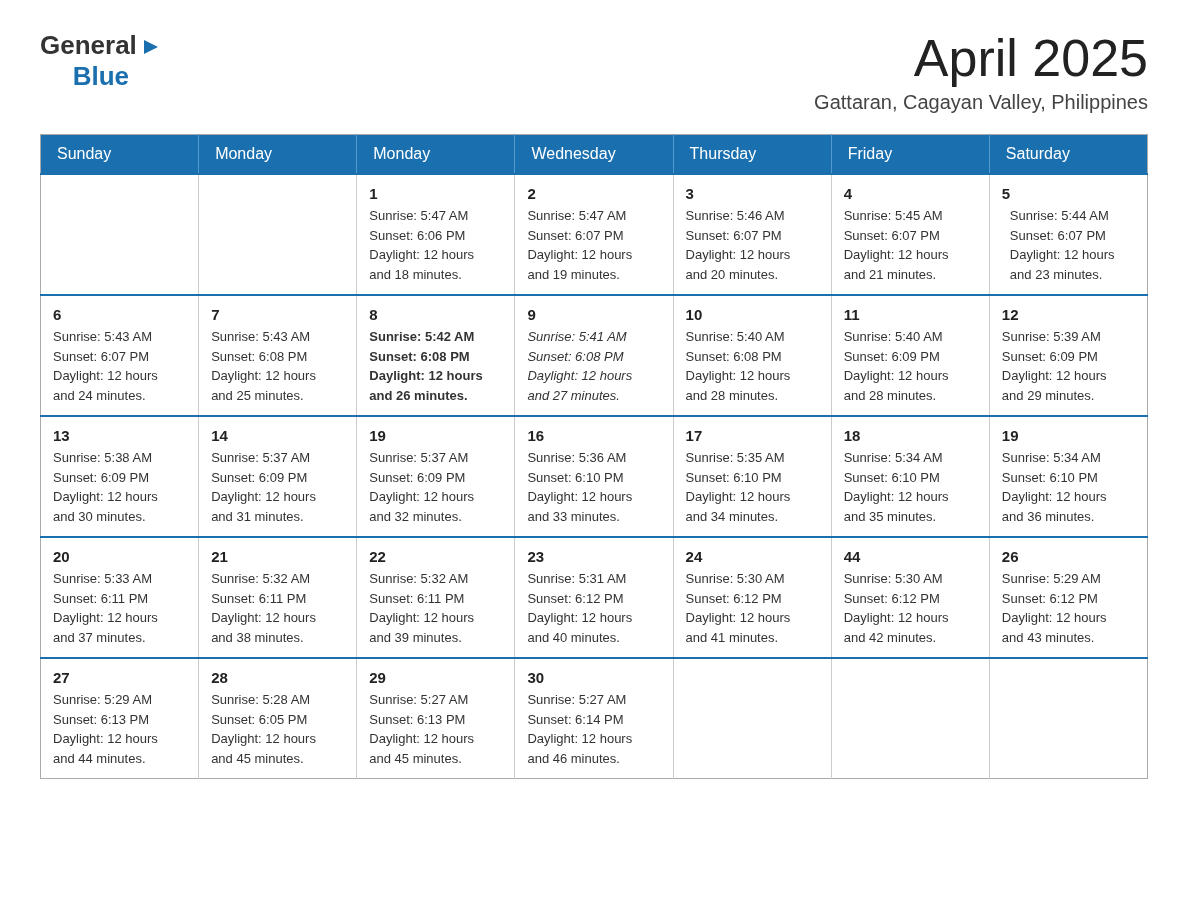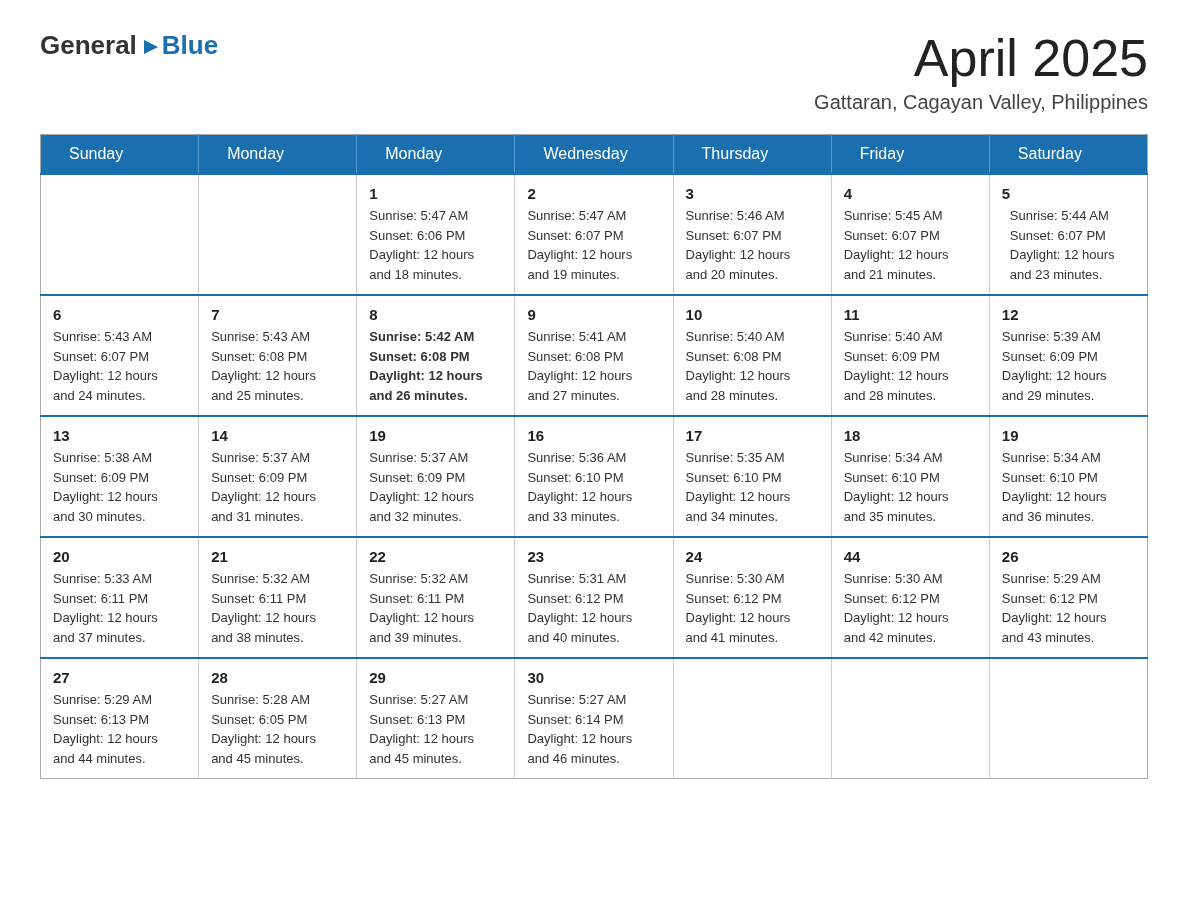--- a/index.html
+++ b/index.html
@@ -21,30 +21,30 @@
       font-weight: bold;
       color: #333;
     }
     .logo-text-blue {
       font-size: 26px;
       font-weight: bold;
       color: #1a6faf;
     }
     .logo-wrapper {
       display: flex;
-      flex-direction: row;
+      flex-direction: column;
     }
     .logo-line1 {
       display: flex;
       align-items: center;
     }
     .logo-line2 {
       display: flex;
       align-items: center;
-      justify-content: flex-start;
+      justify-content: center;
     }
     .title-section {
       text-align: right;
     }
     .calendar-title {
       font-size: 52px;
       font-weight: 300;
       color: #222;
       line-height: 1.1;
     }
@@ -56,21 +56,21 @@
     .calendar {
       width: 100%;
       border-collapse: collapse;
       border: 1px solid #aaa;
     }
     .calendar thead tr {
       background-color: #1a6faf;
     }
     .calendar thead th {
       color: #fff;
-      padding: 10px 28px;
+      padding: 10px 16px;
       text-align: left;
       font-size: 16px;
       font-weight: normal;
       border-right: 1px solid #5599cc;
     }
     .calendar thead th:last-child {
       border-right: none;
     }
     .calendar tbody tr {
       border-top: 2px solid #1a6faf;
@@ -192,21 +192,21 @@
         </td>
         <td>
           <div class="day-number">8</div>
           <div class="day-info" style="white-space: pre-line; font-weight: bold;">Sunrise: 5:42 AM
 Sunset: 6:08 PM
 Daylight: 12 hours
 and 26 minutes.</div>
         </td>
         <td>
           <div class="day-number">9</div>
-          <div class="day-info" style="white-space: pre-line;">Sunrise: 5:41 AM
+          <div class="day-info" style="white-space: pre-line; font-style: italic;">Sunrise: 5:41 AM
 Sunset: 6:08 PM
 Daylight: 12 hours
 and 27 minutes.</div>
         </td>
         <td>
           <div class="day-number">10</div>
           <div class="day-info" style="white-space: pre-line;">Sunrise: 5:40 AM
 Sunset: 6:08 PM
 Daylight: 12 hours
 and 28 minutes.</div>

